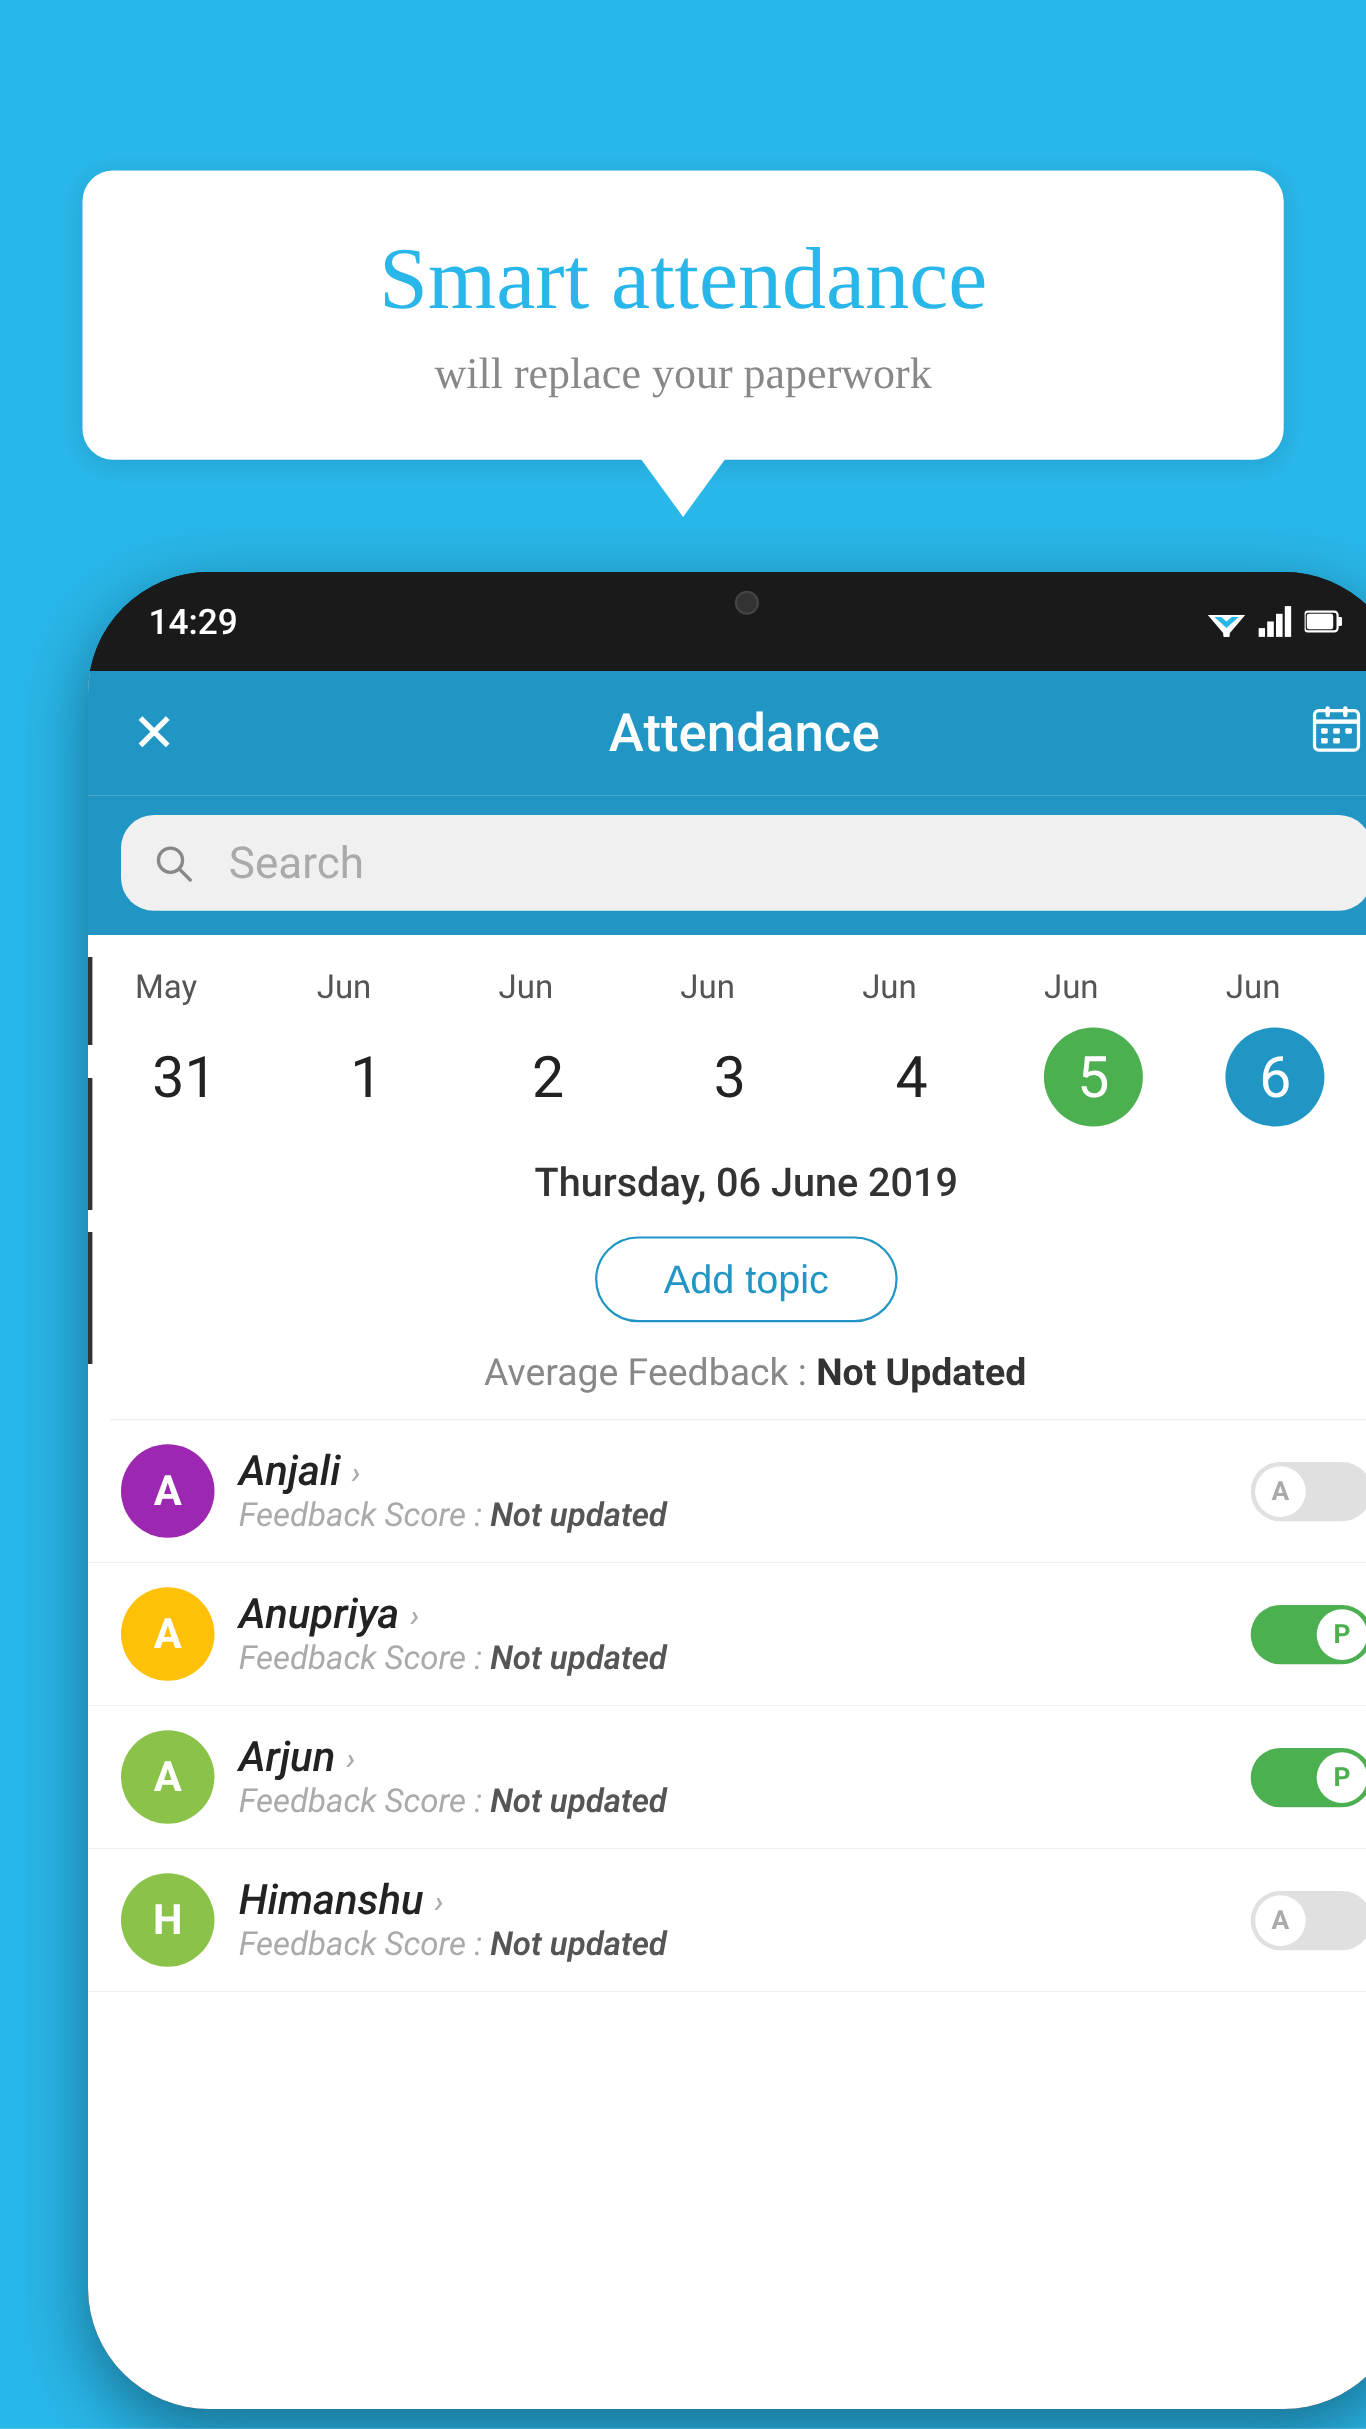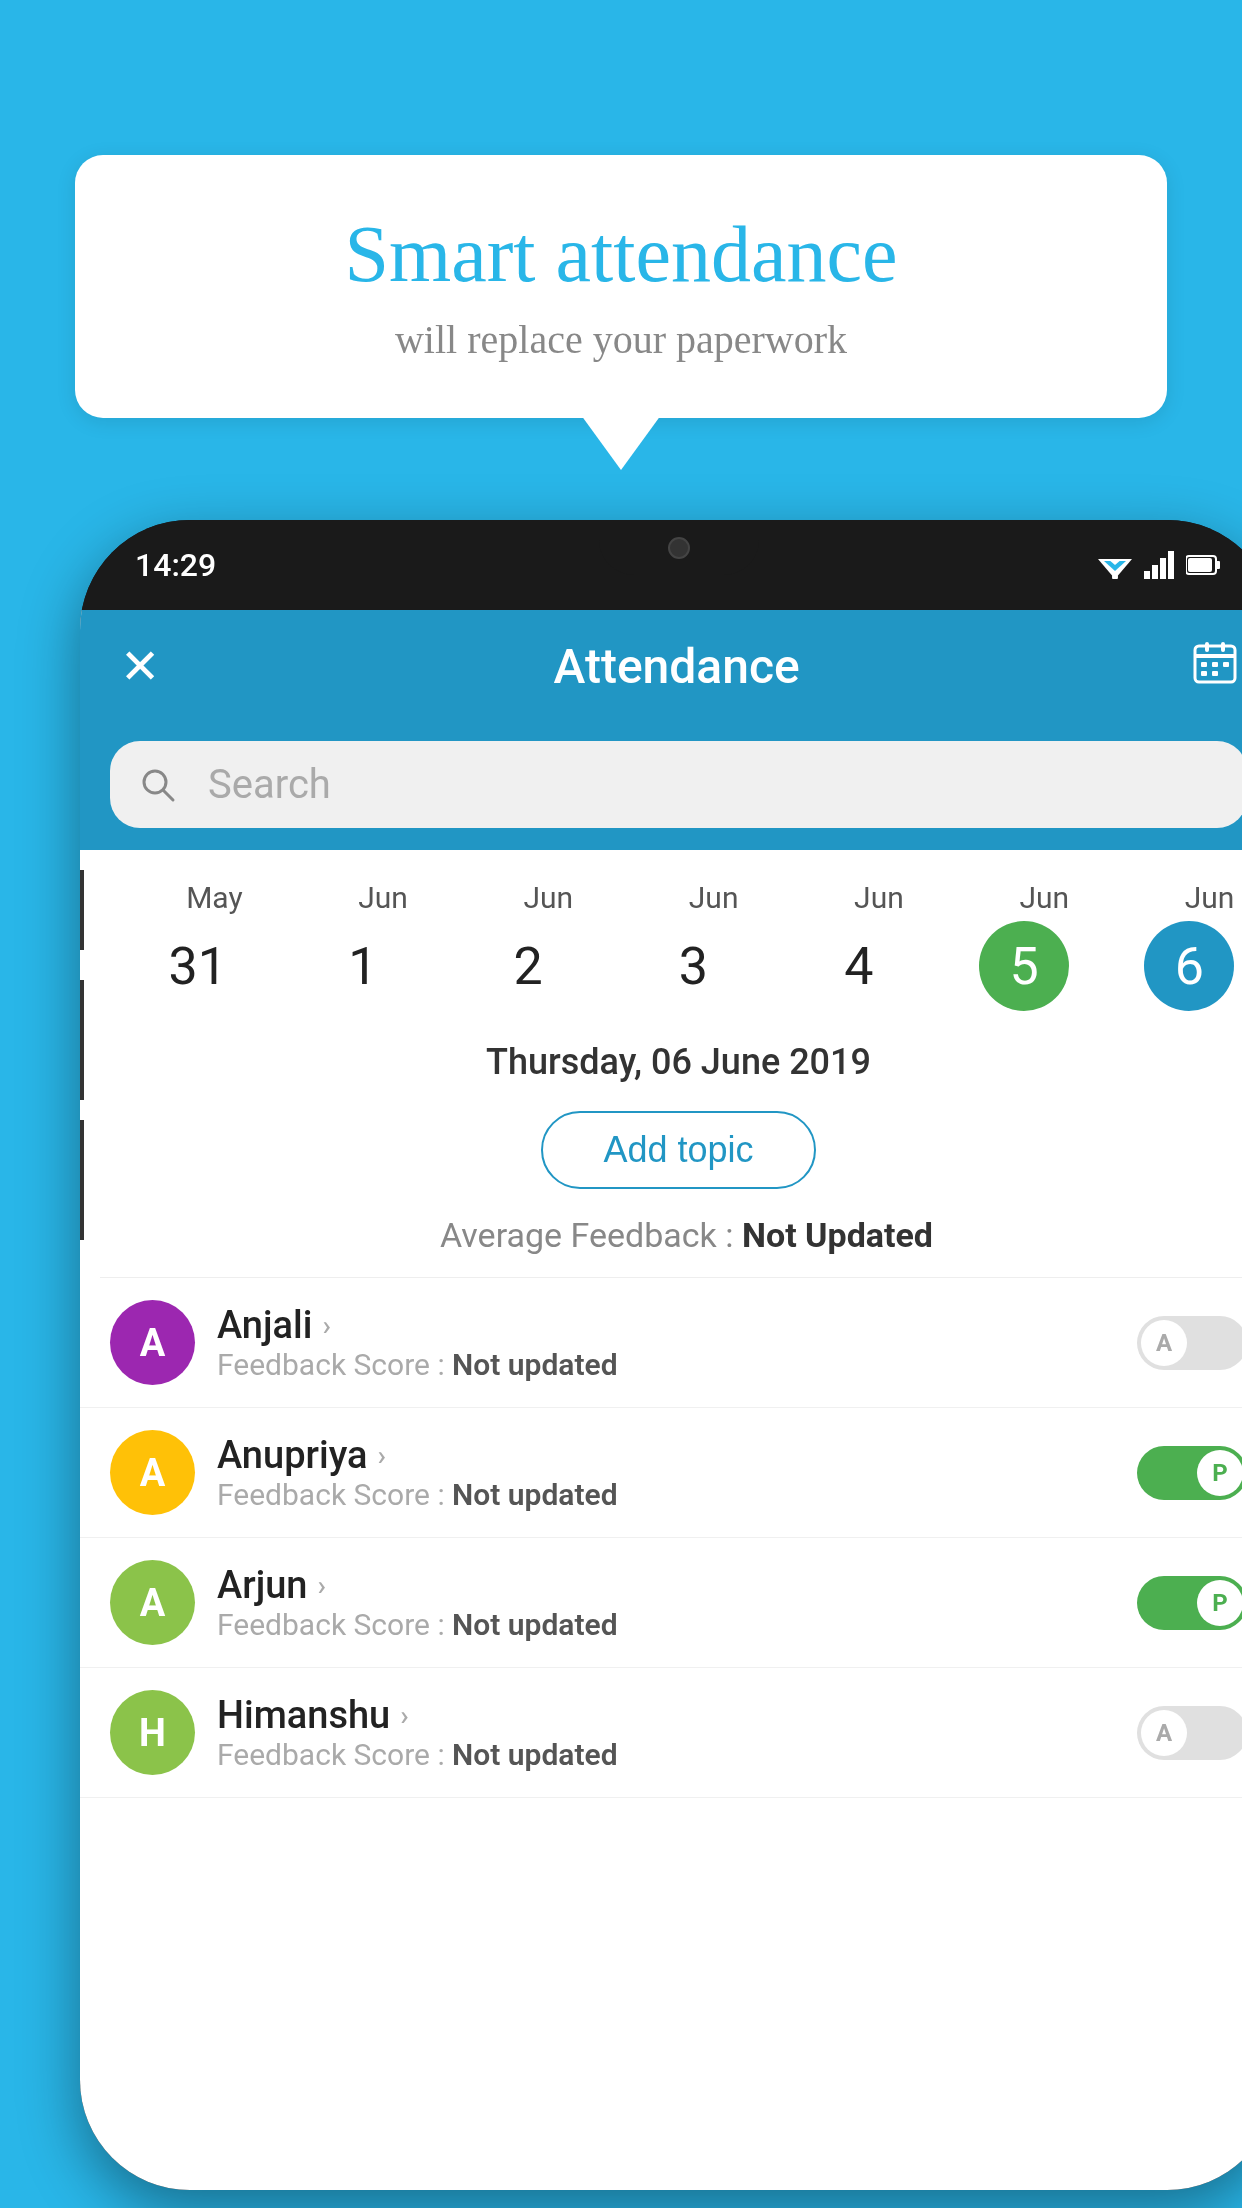--- a/index.html
+++ b/index.html
@@ -182,22 +182,22 @@
       padding: 30px 20px 20px 20px;
       display: flex;
       align-items: center;
       justify-content: space-around;
       flex-shrink: 0;
     }
 
     .cal-day {
       display: flex;
       flex-direction: column;
-      align-items: flex-end;
-      gap: 6px;
+      align-items: flex-start;
+      gap: 19px;
       min-width: 120px;
     }
 
     .cal-month {
       font-size: 30px;
       color: #555;
       font-weight: 400;
     }
 
     .cal-date {
@@ -301,20 +301,21 @@
       justify-content: center;
       font-size: 38px;
       font-weight: 700;
       color: #fff;
       flex-shrink: 0;
       margin-right: 22px;
     }
 
     .student-info {
       flex: 1;
+      font-style: italic;
     }
 
     .student-name {
       font-size: 38px;
       font-weight: 500;
       color: #222;
       display: flex;
       align-items: center;
       gap: 10px;
     }

